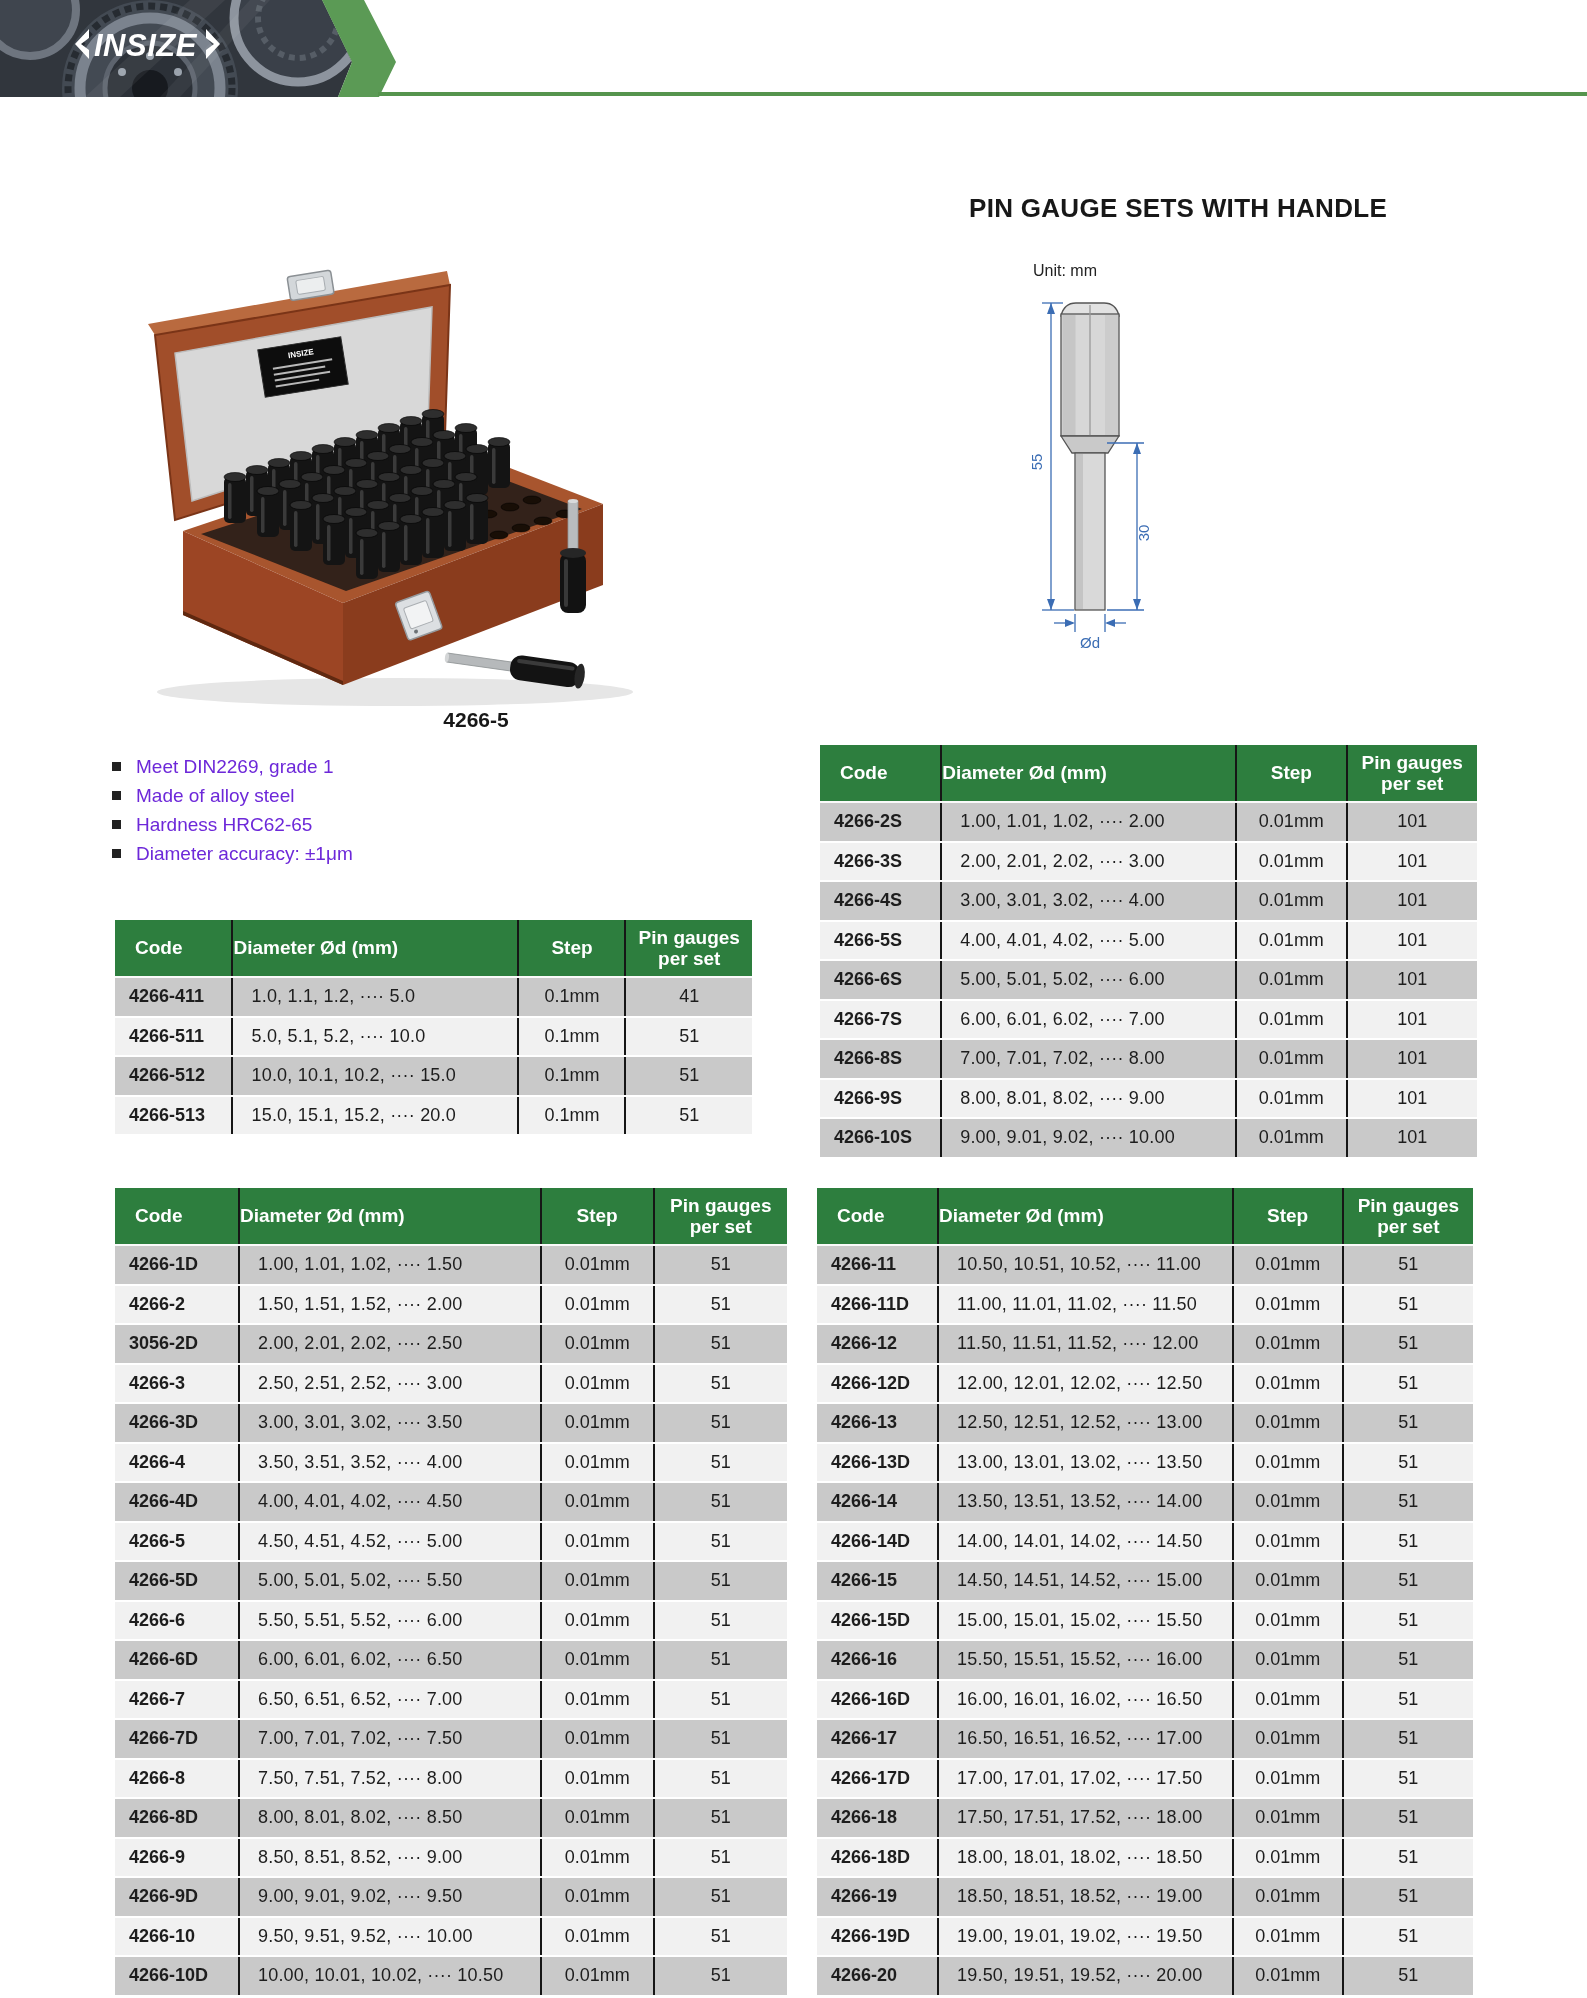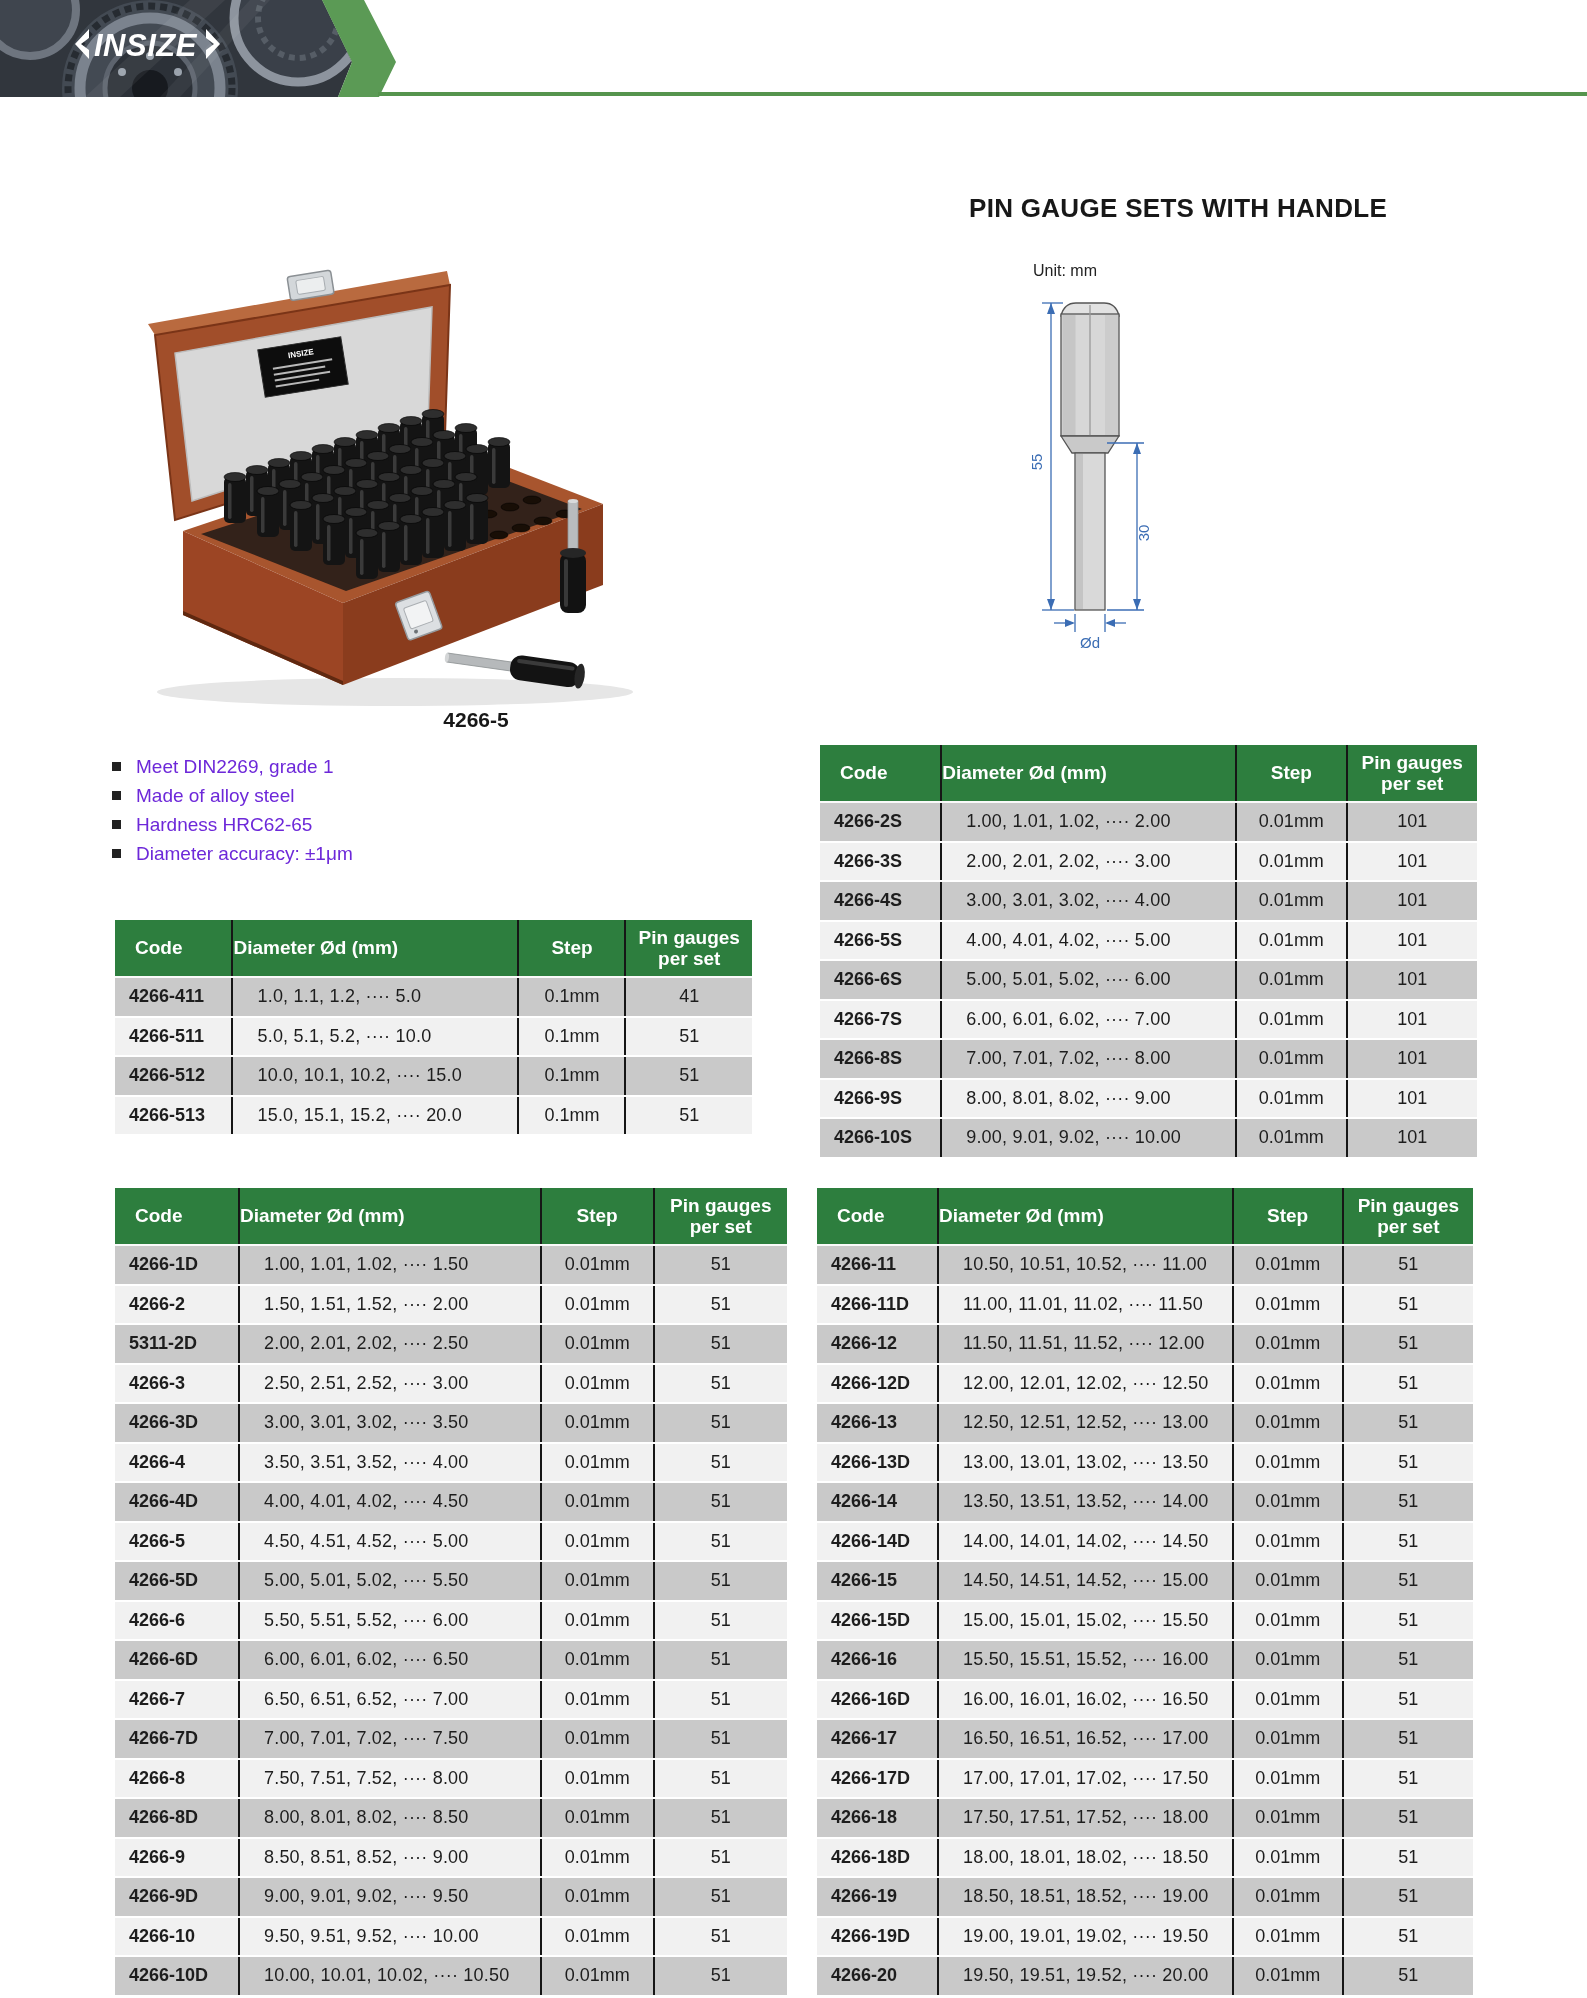--- a/index.html
+++ b/index.html
@@ -38,21 +38,21 @@
   .c-step{width:16.8%;}
   .c-pins{width:19.7%;border-right:none !important;}
   .th.c-code{padding-left:20px;}
   .th.c-dia{}
   .th.c-step,.th.c-pins{justify-content:center;text-align:center;}
   .trow{display:flex;height:37.5px;border-bottom:2px solid #ffffff;font-size:18px;color:#1d1d1d;}
   .trow.dark{background:var(--row_dark);}
   .trow.light{background:var(--row_light);}
   .td{display:flex;align-items:center;box-sizing:border-box;white-space:nowrap;overflow:hidden;}
   .td.c-code{font-weight:bold;padding-left:14px;}
-  .td.c-dia{padding-left:24px;letter-spacing:.2px;}
+  .td.c-dia{padding-left:18px;letter-spacing:.2px;}
   .td.c-step,.td.c-pins{justify-content:center;}
 </style>
 </head>
 <body>
 
 <div class="page">
 
   <svg class="hero" width="400" height="97" viewBox="0 0 400 97">
     <defs>
       <clipPath id="photoClip">
@@ -528,21 +528,21 @@
           <div class="td c-step">0.01mm</div>
           <div class="td c-pins">51</div>
         </div>
         <div class="trow light">
           <div class="td c-code">4266-2</div>
           <div class="td c-dia">1.50, 1.51, 1.52, ···· 2.00</div>
           <div class="td c-step">0.01mm</div>
           <div class="td c-pins">51</div>
         </div>
         <div class="trow dark">
-          <div class="td c-code">5311-2D</div>
+          <div class="td c-code">3056-2D</div>
           <div class="td c-dia">2.00, 2.01, 2.02, ···· 2.50</div>
           <div class="td c-step">0.01mm</div>
           <div class="td c-pins">51</div>
         </div>
         <div class="trow light">
           <div class="td c-code">4266-3</div>
           <div class="td c-dia">2.50, 2.51, 2.52, ···· 3.00</div>
           <div class="td c-step">0.01mm</div>
           <div class="td c-pins">51</div>
         </div>

